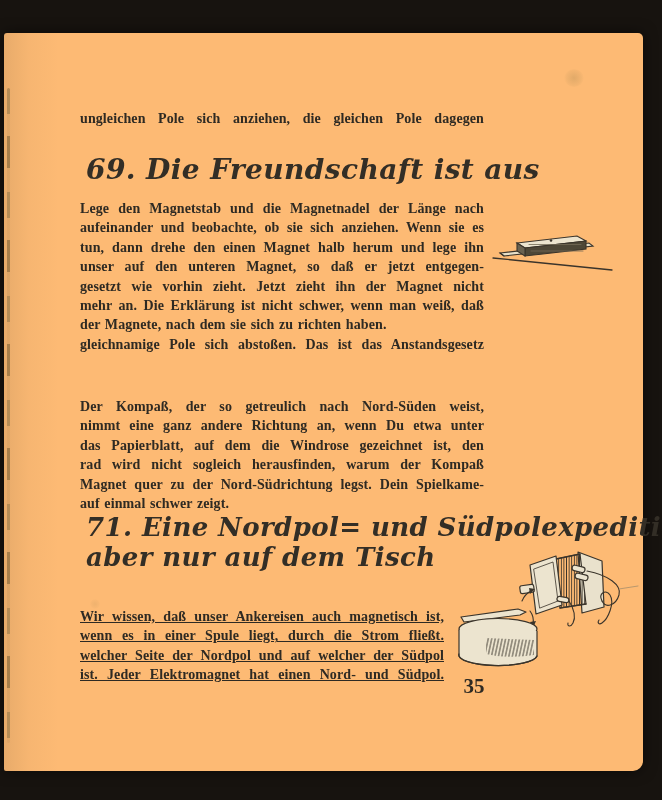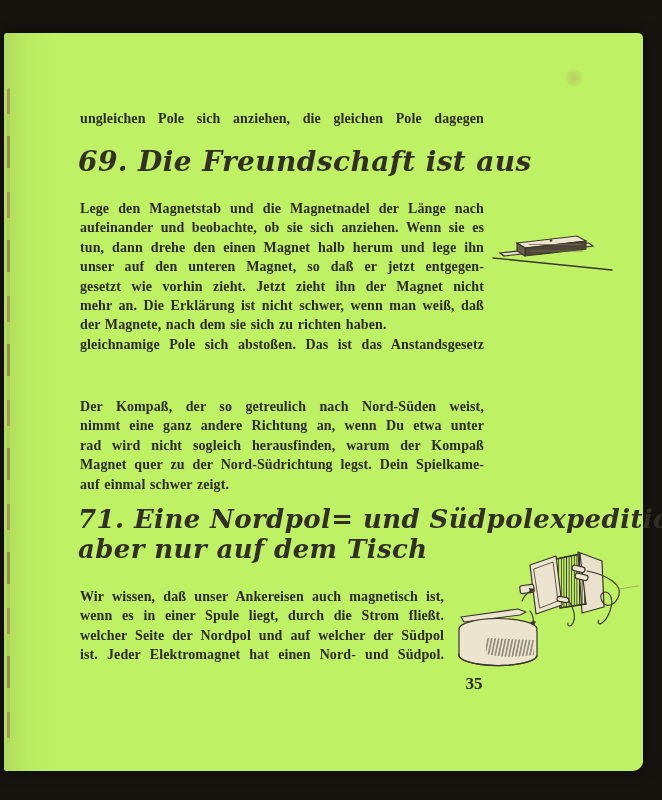--- a/index.html
+++ b/index.html
@@ -4,21 +4,21 @@
 <style>
   html,body{margin:0;padding:0;}
   body{
     width:662px;height:800px;position:relative;overflow:hidden;
     background:#17130f;
     font-family:"Liberation Serif", serif;
   }
   
   .page{
     position:absolute;left:4px;top:33px;width:639px;height:738px;
-    background:#bef264;
+    background:#fdba74;
     border-radius:3px 5px 10px 2px;
     box-shadow:0 0 14px rgba(0,0,0,.55);
   }
   .page::before{ 
     content:"";position:absolute;left:0;top:0;bottom:0;width:55px;
     background:linear-gradient(90deg, rgba(90,70,40,.13), rgba(90,70,40,.04) 45%, rgba(0,0,0,0) 100%);
     pointer-events:none;
   }
   .deckle{
     position:absolute;left:3px;top:55px;width:3px;height:655px;
@@ -34,37 +34,37 @@
   .stain.s1{left:560px;top:36px;width:20px;height:18px;}
   .stain.s2{left:86px;top:566px;width:10px;height:10px;opacity:.5;}
 
   
   .block{position:absolute;color:#2e2a23;}
   .para{left:76px;width:404px;font-size:14px;font-weight:700;
         line-height:19.4px;letter-spacing:.1px;word-spacing:1px;}
   .tl{display:block;white-space:nowrap;text-align:justify;text-align-last:justify;}
   .tl.endline{text-align-last:left;}
   .heading{
-    left:74px;margin:0;font-family:"DejaVu Serif", serif;
+    left:74px;margin:8px;font-family:"DejaVu Serif", serif;
     font-style:italic;font-weight:700;color:#332e26;
     font-size:28px;line-height:32px;letter-spacing:.4px;white-space:nowrap;
   }
   .heading .hl{display:block;}
   .heading .hl.right{text-align:left;padding-right:24px;}
   #h71{font-size:26px;width:404px;line-height:30px;}
   #intro{top:62px;}
   #h69{top:113px;}
   #p69{top:152px;}
   #h70{top:311px;}
   #p70{top:350px;}
   #h71{top:471px;}
-  #p71{top:540px;width:364px;}
+  #p71{top:560px;width:364px;text-decoration:underline;}
   .pageno{
     position:absolute;left:453px;top:641px;width:34px;
-    font-size:17px;font-weight:700;color:#2e2a23;text-align:center;
+    font-size:21px;font-weight:700;color:#2e2a23;text-align:center;
   }
 
   
   .illus{position:absolute;}
   #illus1{left:487px;top:189px;width:128px;height:56px;}
   #illus2{left:452px;top:504px;width:184px;height:152px;}
   svg{display:block;}
 </style>
 </head>
 <body>
@@ -86,20 +86,21 @@
     <span class="tl">unser auf den unteren Magnet, so daß er jetzt entgegen-</span>
     <span class="tl">gesetzt wie vorhin zieht. Jetzt zieht ihn der Magnet nicht</span>
     <span class="tl">mehr an. Die Erklärung ist nicht schwer, wenn man weiß, daß</span>
     <span class="tl endline">der Magnete, nach dem sie sich zu richten haben.</span>
     <span class="tl">gleichnamige Pole sich abstoßen. Das ist das Anstandsgesetz</span>
   </p>
 
   <p class="block para" id="p70">
     <span class="tl">Der Kompaß, der so getreulich nach Nord-Süden weist,</span>
     <span class="tl">nimmt eine ganz andere Richtung an, wenn Du etwa unter</span>
+    <span class="tl">das Papierblatt, auf dem die Windrose gezeichnet ist, den</span>
     <span class="tl">rad wird nicht sogleich herausfinden, warum der Kompaß</span>
     <span class="tl">Magnet quer zu der Nord-Südrichtung legst. Dein Spielkame-</span>
     <span class="tl endline">auf einmal schwer zeigt.</span>
   </p>
 
   <h2 class="block heading" id="h71">
     <span class="hl">71. Eine Nordpol= und Südpolexpedition,</span>
     <span class="hl right">aber nur auf dem Tisch</span>
   </h2>
   <p class="block para" id="p71">

